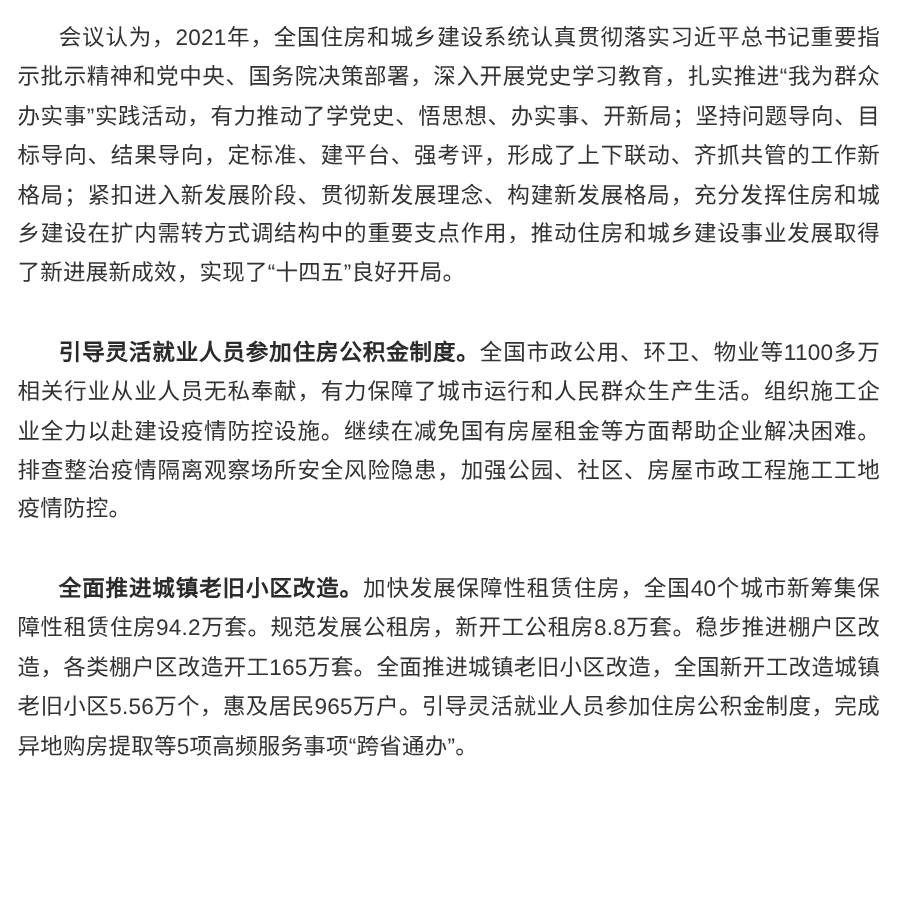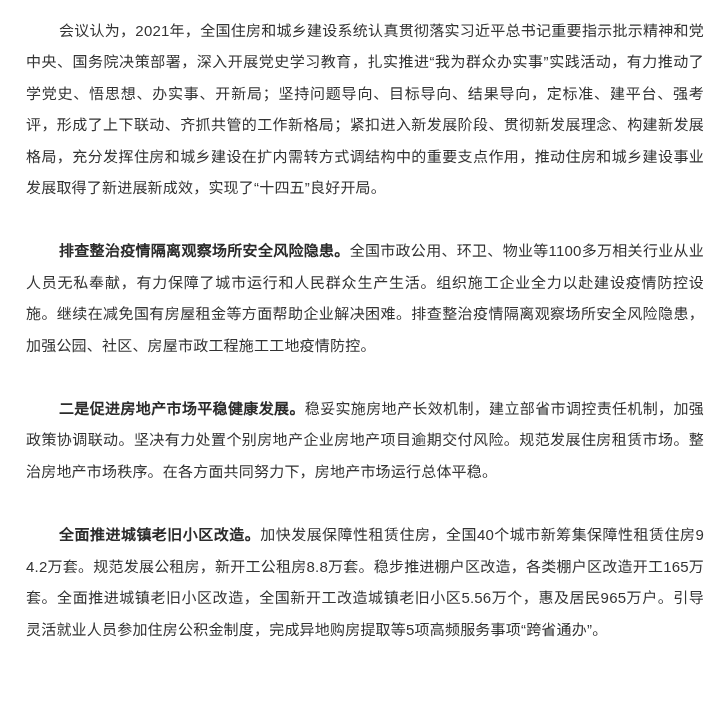--- a/index.html
+++ b/index.html
@@ -13,22 +13,22 @@
     overflow: hidden;
     font-family: "Liberation Sans", "DejaVu Sans", sans-serif;
   }
   .document {
     box-sizing: border-box;
     width: 718px;
     padding: 15px 14px 0 14px;
     color: #333333;
   }
   .document p {
-    margin: 0 0 32px 12px;
-    font-size: 15px;
+    margin: 0 0 32px 0;
+    font-size: 18px;
     line-height: 31.4px;
     letter-spacing: 0.2px;
     text-align: justify;
     text-indent: 33px;
     word-break: break-all;
   }
   .document p:last-child {
     margin-bottom: 0;
   }
   .document strong {
@@ -36,19 +36,18 @@
     color: #2b2b2b;
   }
 </style>
 </head>
 <body>
 
 <div class="document">
 
   <p><strong></strong><span>会议认为，2021年，全国住房和城乡建设系统认真贯彻落实习近平总书记重要指示批示精神和党中央、国务院决策部署，深入开展党史学习教育，扎实推进“我为群众办实事”实践活动，有力推动了学党史、悟思想、办实事、开新局；坚持问题导向、目标导向、结果导向，定标准、建平台、强考评，形成了上下联动、齐抓共管的工作新格局；紧扣进入新发展阶段、贯彻新发展理念、构建新发展格局，充分发挥住房和城乡建设在扩内需转方式调结构中的重要支点作用，推动住房和城乡建设事业发展取得了新进展新成效，实现了“十四五”良好开局。</span></p>
 
-  <p><strong>排查整治疫情隔离观察场所安全风险隐患。</strong><span>全国市政公用、环卫、物业等1100多万相关行业从业人员无私奉献，有力保障了城市运行和人民群众生产生活。组织施工企业全力以赴建设疫情防控设施。继续在减免国有房屋租金等方面帮助企业解决困难。排查整治疫情隔离观察场所安全风险隐患，加强公园、社区、房屋市政工程施工工地疫情防控。</span></p>
+  <p><strong>引导灵活就业人员参加住房公积金制度。</strong><span>全国市政公用、环卫、物业等1100多万相关行业从业人员无私奉献，有力保障了城市运行和人民群众生产生活。组织施工企业全力以赴建设疫情防控设施。继续在减免国有房屋租金等方面帮助企业解决困难。排查整治疫情隔离观察场所安全风险隐患，加强公园、社区、房屋市政工程施工工地疫情防控。</span></p>
 
-  <p><strong>二是促进房地产市场平稳健康发展。</strong><span>稳妥实施房地产长效机制，建立部省市调控责任机制，加强政策协调联动。坚决有力处置个别房地产企业房地产项目逾期交付风险。规范发展住房租赁市场。整治房地产市场秩序。在各方面共同努力下，房地产市场运行总体平稳。</span></p>
 
   <p><strong>全面推进城镇老旧小区改造。</strong><span>加快发展保障性租赁住房，全国40个城市新筹集保障性租赁住房94.2万套。规范发展公租房，新开工公租房8.8万套。稳步推进棚户区改造，各类棚户区改造开工165万套。全面推进城镇老旧小区改造，全国新开工改造城镇老旧小区5.56万个，惠及居民965万户。引导灵活就业人员参加住房公积金制度，完成异地购房提取等5项高频服务事项“跨省通办”。</span></p>
 
 </div>
 
 </body></html>

